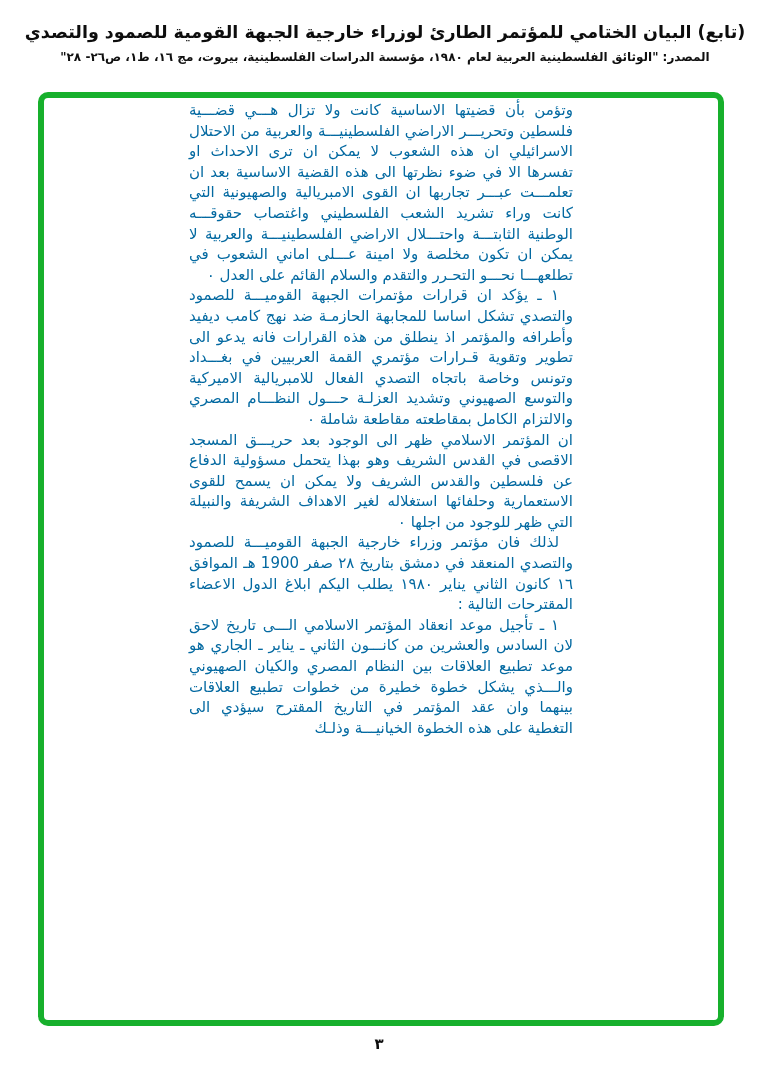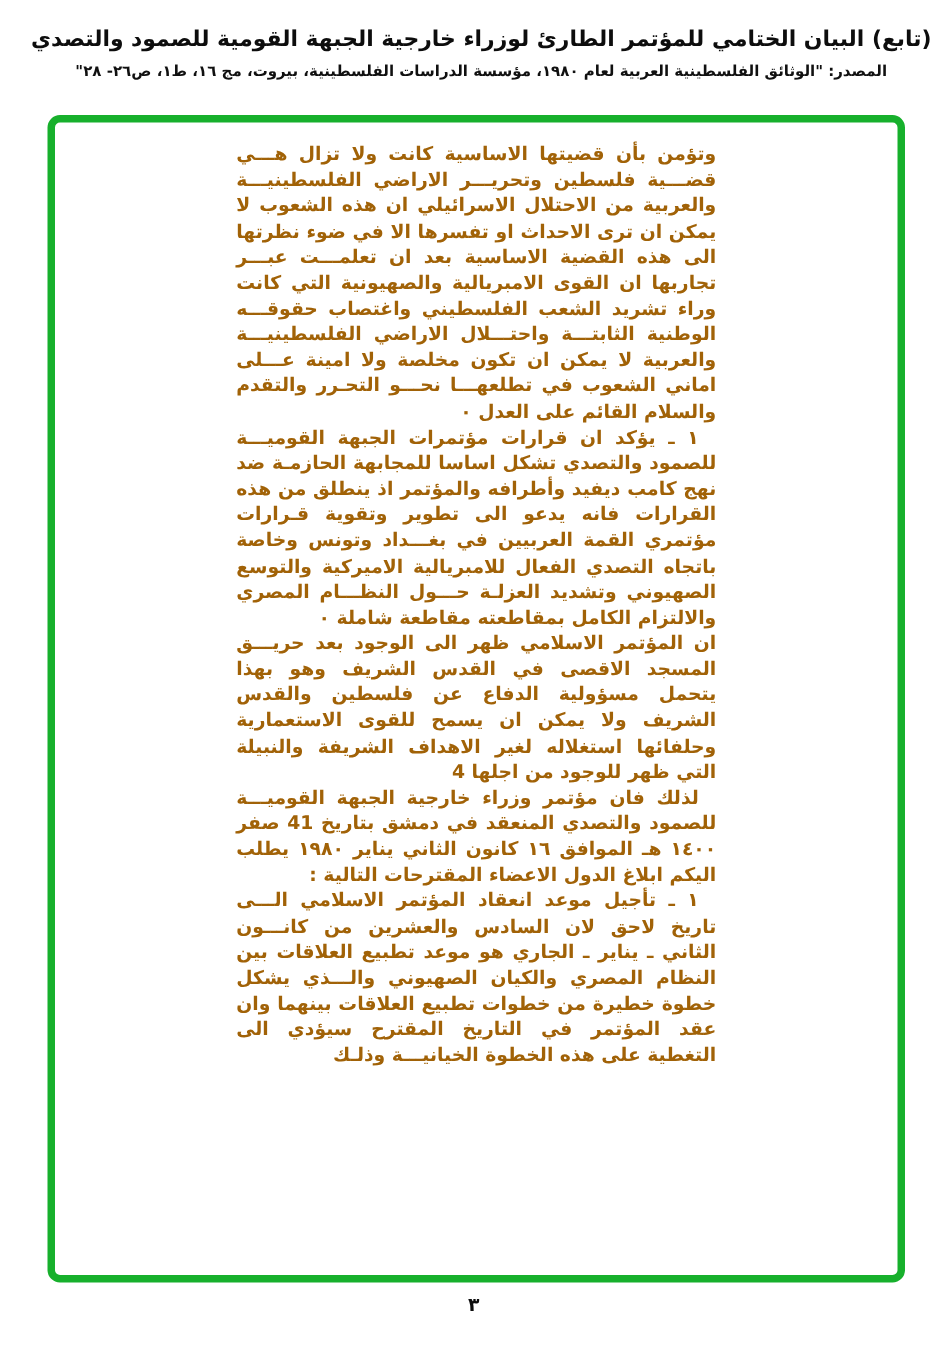--- a/index.html
+++ b/index.html
@@ -36,27 +36,27 @@
     left: 38px;
     top: 92px;
     width: 674px;
     height: 922px;
     border: 6px solid #17b02c;
     border-radius: 10px;
     background: #ffffff;
   }
   .textcol {
     width: 384px;
-    margin: 15px auto 0 auto;
+    margin: 2px auto 0 auto;
     direction: rtl;
     text-align: justify;
     font-size: 15px;
     line-height: 20.6px;
-    font-weight: bold;
-    color: #a16207;
+    font-weight: normal;
+    color: #0369a1;
   }
   .para { margin: 0; padding: 0; }
   .para.indent { text-indent: 14px; }
   .pagenum {
     position: absolute;
     top: 1035px;
     left: 0;
     right: 0;
     text-align: center;
     direction: rtl;
@@ -72,21 +72,21 @@
 
   <div class="header">
     <div class="doc-title">(تابع) البيان الختامي للمؤتمر الطارئ لوزراء خارجية الجبهة القومية للصمود والتصدي</div>
     <div class="doc-source">المصدر: "الوثائق الفلسطينية العربية لعام ١٩٨٠، مؤسسة الدراسات الفلسطينية، بيروت، مج ١٦، ط١، ص٢٦- ٢٨"</div>
   </div>
 
   <div class="frame">
     <div class="textcol">
       <p class="para">وتؤمن بأن قضيتها الاساسية كانت ولا تزال هـــي قضـــية فلسطين وتحريـــر الاراضي الفلسطينيـــة والعربية من الاحتلال الاسرائيلي ان هذه الشعوب لا يمكن ان ترى الاحداث او تفسرها الا في ضوء نظرتها الى هذه القضية الاساسية بعد ان تعلمـــت عبـــر تجاربها ان القوى الامبريالية والصهيونية التي كانت وراء تشريد الشعب الفلسطيني واغتصاب حقوقـــه الوطنية الثابتـــة واحتـــلال الاراضي الفلسطينيـــة والعربية لا يمكن ان تكون مخلصة ولا امينة عـــلى اماني الشعوب في تطلعهـــا نحـــو التحـرر والتقدم والسلام القائم على العدل ٠</p>
       <p class="para indent">١ ـ يؤكد ان قرارات مؤتمرات الجبهة القوميـــة للصمود والتصدي تشكل اساسا للمجابهة الحازمـة ضد نهج كامب ديفيد وأطرافه والمؤتمر اذ ينطلق من هذه القرارات فانه يدعو الى تطوير وتقوية قـرارات مؤتمري القمة العربيين في بغـــداد وتونس وخاصة باتجاه التصدي الفعال للامبريالية الاميركية والتوسع الصهيوني وتشديد العزلـة حـــول النظـــام المصري والالتزام الكامل بمقاطعته مقاطعة شاملة ٠</p>
-      <p class="para">ان المؤتمر الاسلامي ظهر الى الوجود بعد حريـــق المسجد الاقصى في القدس الشريف وهو بهذا يتحمل مسؤولية الدفاع عن فلسطين والقدس الشريف ولا يمكن ان يسمح للقوى الاستعمارية وحلفائها استغلاله لغير الاهداف الشريفة والنبيلة التي ظهر للوجود من اجلها 4</p>
-      <p class="para indent">لذلك فان مؤتمر وزراء خارجية الجبهة القوميـــة للصمود والتصدي المنعقد في دمشق بتاريخ 41 صفر ١٤٠٠ هـ الموافق ١٦ كانون الثاني يناير ١٩٨٠ يطلب اليكم ابلاغ الدول الاعضاء المقترحات التالية :</p>
+      <p class="para">ان المؤتمر الاسلامي ظهر الى الوجود بعد حريـــق المسجد الاقصى في القدس الشريف وهو بهذا يتحمل مسؤولية الدفاع عن فلسطين والقدس الشريف ولا يمكن ان يسمح للقوى الاستعمارية وحلفائها استغلاله لغير الاهداف الشريفة والنبيلة التي ظهر للوجود من اجلها ٠</p>
+      <p class="para indent">لذلك فان مؤتمر وزراء خارجية الجبهة القوميـــة للصمود والتصدي المنعقد في دمشق بتاريخ ٢٨ صفر 1900 هـ الموافق ١٦ كانون الثاني يناير ١٩٨٠ يطلب اليكم ابلاغ الدول الاعضاء المقترحات التالية :</p>
       <p class="para indent">١ ـ تأجيل موعد انعقاد المؤتمر الاسلامي الـــى تاريخ لاحق لان السادس والعشرين من كانـــون الثاني ـ يناير ـ الجاري هو موعد تطبيع العلاقات بين النظام المصري والكيان الصهيوني والـــذي يشكل خطوة خطيرة من خطوات تطبيع العلاقات بينهما وان عقد المؤتمر في التاريخ المقترح سيؤدي الى التغطية على هذه الخطوة الخيانيـــة وذلـك</p>
     </div>
   </div>
 
   <div class="pagenum">٣</div>
 
 </div>
 
 </body></html>

